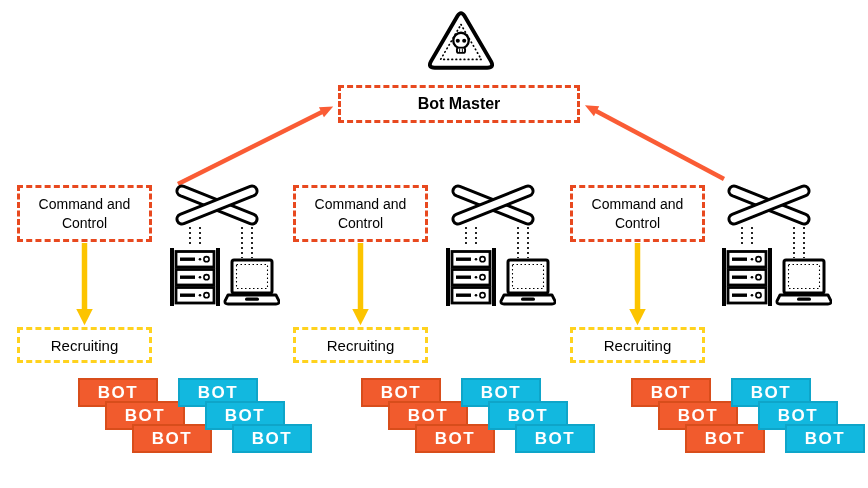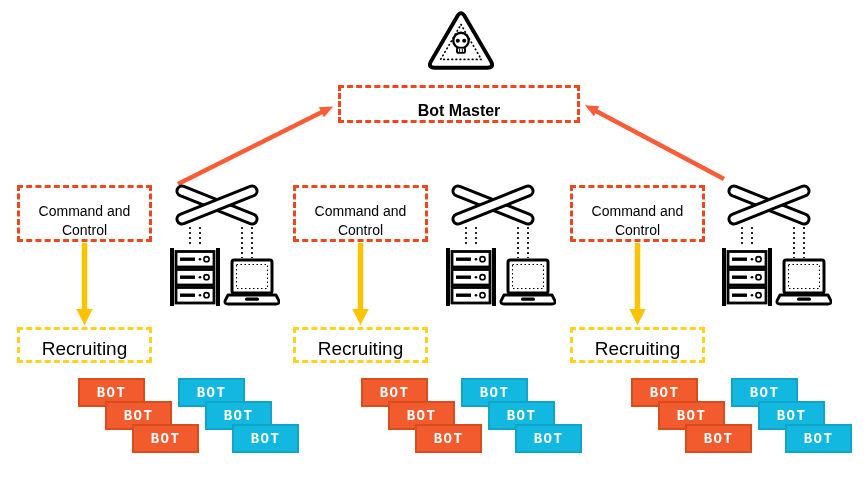--- a/index.html
+++ b/index.html
@@ -8,49 +8,48 @@
     background:#ffffff;
     font-family:"Liberation Sans", sans-serif;
     color:#000;
   }
   .abs { position:absolute; }
   svg { display:block; }
 
   
   .dbox {
     position:absolute; background:#fff;
-    display:flex; align-items:flex-end; justify-content:center;
+    display:flex; align-items:center; justify-content:center;
     text-align:center; box-sizing:border-box;
   }
   .cnc {
     width:135px; height:57px; top:185px;
     border:3px dashed var(--cnc-border,#e8491f);
     font-size:14px; line-height:1.32;
   }
   .botmaster {
     left:338px; top:85px; width:242px; height:38px;
     border:3px dashed var(--cnc-border,#e8491f);
     font-weight:bold; font-size:16px;
   }
   .recruiting {
     width:135px; height:36px; top:327px;
     border:3px dashed var(--recruiting-border,#ffd21e);
-    font-size:19px;
+    font-size:15px;
   }
   .c1 { left:17px; }  .c2 { left:293px; } .c3 { left:570px; }
 
   
   .bgroup { position:absolute; top:378px; width:222px; height:76px; }
   .g1 { left:78px; } .g2 { left:361px; } .g3 { left:631px; }
   .bot {
-    position:absolute; width:67px; height:29px; box-sizing:border-box;
+    position:absolute; width:80px; height:29px; box-sizing:border-box;
     display:flex; align-items:center; justify-content:center;
-    color:#fff; font-weight:bold; font-size:14px; letter-spacing:1.5px;
+    color:#fff; font-weight:bold; font-size:17px; letter-spacing:1.5px;
     border:2px solid transparent;
-    font-family:Liberation Mono, monospace;
   }
   .bot.orange { background:var(--bot-orange-fill,#f15b2d); border-color:var(--bot-orange-border,#d84d1b); }
   .bot.cyan   { background:var(--bot-cyan-fill,#12b8df);   border-color:var(--bot-cyan-border,#0ea5c9); }
   .b0 { left:0;     top:0; }    .b1 { left:27px;  top:23px; } .b2 { left:54px;  top:46px; }
   .b3 { left:100px; top:0; }    .b4 { left:127px; top:23px; } .b5 { left:154px; top:46px; }
 
   
   .overlay { position:absolute; left:0; top:0; pointer-events:none; }
   .arr-orange { stroke:var(--arrow-orange,#fa5c35); stroke-width:4.5; }
   .arr-yellow { stroke:var(--arrow-yellow,#fcc400); stroke-width:5.5; }

